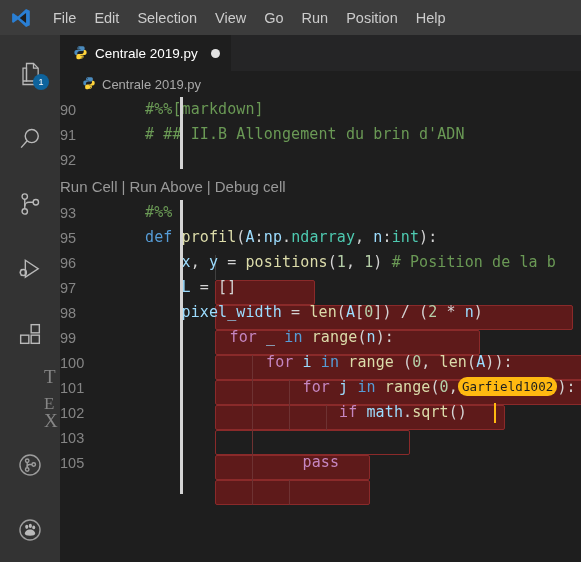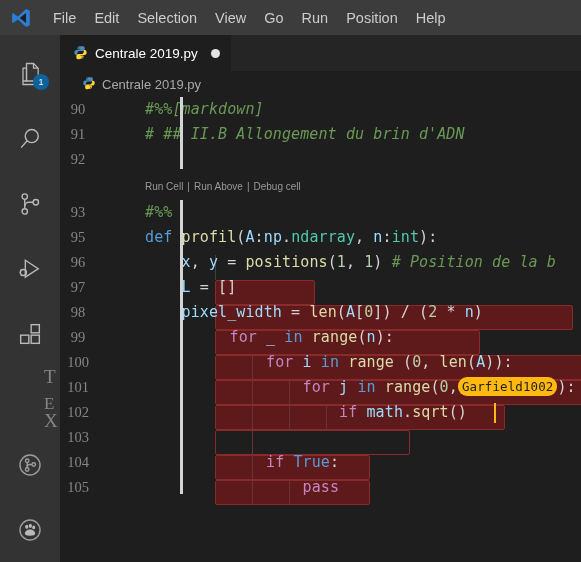--- a/index.html
+++ b/index.html
@@ -164,26 +164,26 @@
   }
   .row {
     position: relative;
     height: 25px;
     display: flex;
     align-items: center;
   }
   .lineno {
     width: 52px;
     flex: none;
-    text-align: center;
+    text-align: left;
     padding-right: 16px;
     box-sizing: border-box;
     color: #858585;
     font-size: 14.5px;
-    font-family: Liberation Serif, serif;
+    font-family: Liberation Sans, sans-serif;
     user-select: none;
   }
   .content {
     flex: 1;
     position: relative;
     white-space: pre;
     padding-left: 33px;
     min-width: 0;
     height: 25px;
     line-height: 25px;
@@ -201,44 +201,43 @@
     z-index: 3;
   }
 
   
   .codelens {
     height: 28px;
     display: flex;
     align-items: center;
   }
   .codelens .lens-text {
-    padding-left: 85px;
     color: #999999;
     font-family: "Liberation Sans", sans-serif;
-    font-size: 10px;
+    font-size: 15px;
   }
   .lens-link { cursor: pointer; }
   .lens-sep { margin: 0 4px; }
 
   
   .sel {
     position: absolute;
     background: #5e1a1a;
     border: 1px solid #8a2a2a;
     box-sizing: border-box;
     border-radius: 2px;
     z-index: 0;
   }
   .sel.empty {
     background: transparent;
   }
   .content span, .content .tok { position: relative; z-index: 1; }
 
   
-  .c-comment  { color: #6a9955; font-style: italic; }
+  .c-comment  { color: #6a9955; }
   .c-keyword  { color: #c586c0; margin-left: 48px; }
   .c-kw-blue  { color: #569cd6; }
   .c-func     { color: #dcdcaa; }
   .c-var      { color: #9cdcfe; }
   .c-type     { color: #4ec9b0; }
   .c-num      { color: #b5cea8; }
   .c-plain    { color: #d4d4d4; }
   .c-punct    { color: #d4d4d4; }
 
   
@@ -495,24 +494,20 @@
         <div class="lineno">102</div>
         <div class="content"><span class="c-plain tok">                </span><span class="c-keyword tok">if</span><span class="c-var tok"> math</span><span class="c-punct tok">.</span><span class="c-func tok">sqrt</span><span class="c-punct tok">()</span></div>
         <div class="cursor-bar" style="left:434px; top:3px; height:20px;"></div>
       </div>
 
       <div class="row">
         <div class="lineno">103</div>
         <div class="content"><span class="c-plain tok"></span></div>
       </div>
 
-      <div class="row">
-        <div class="lineno">104</div>
-        <div class="content"><span class="c-plain tok">        </span><span class="c-keyword tok">if</span><span class="c-kw-blue tok"> True</span><span class="c-punct tok">:</span></div>
-      </div>
 
       <div class="row">
         <div class="lineno">105</div>
         <div class="content"><span class="c-plain tok">            </span><span class="c-keyword tok">pass</span></div>
       </div>
 
     </div>
   </div>
 </div>
 

